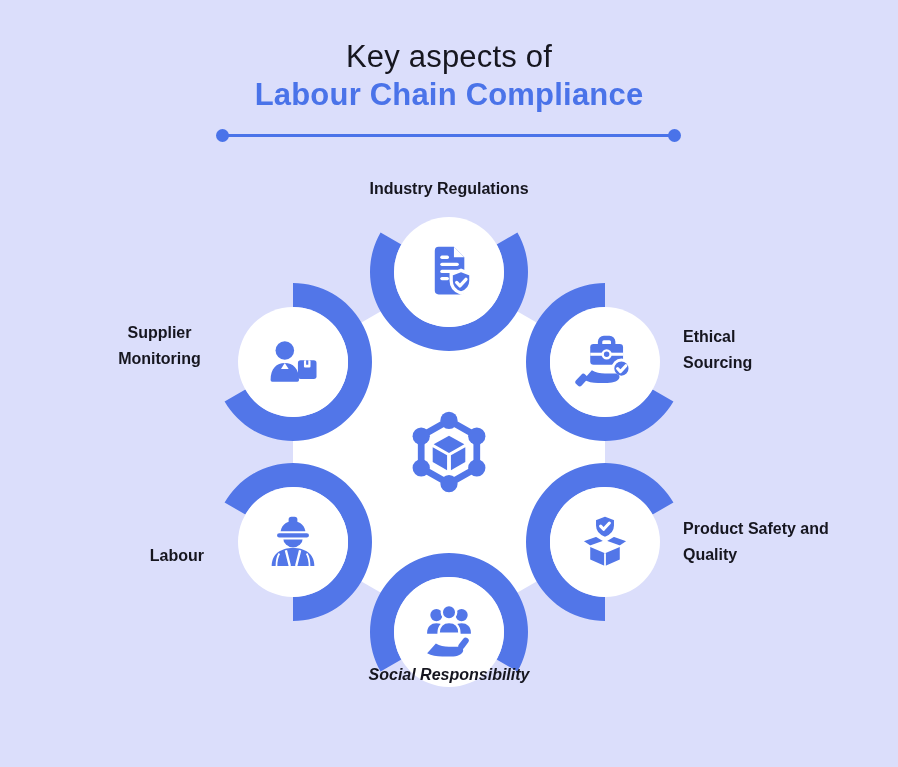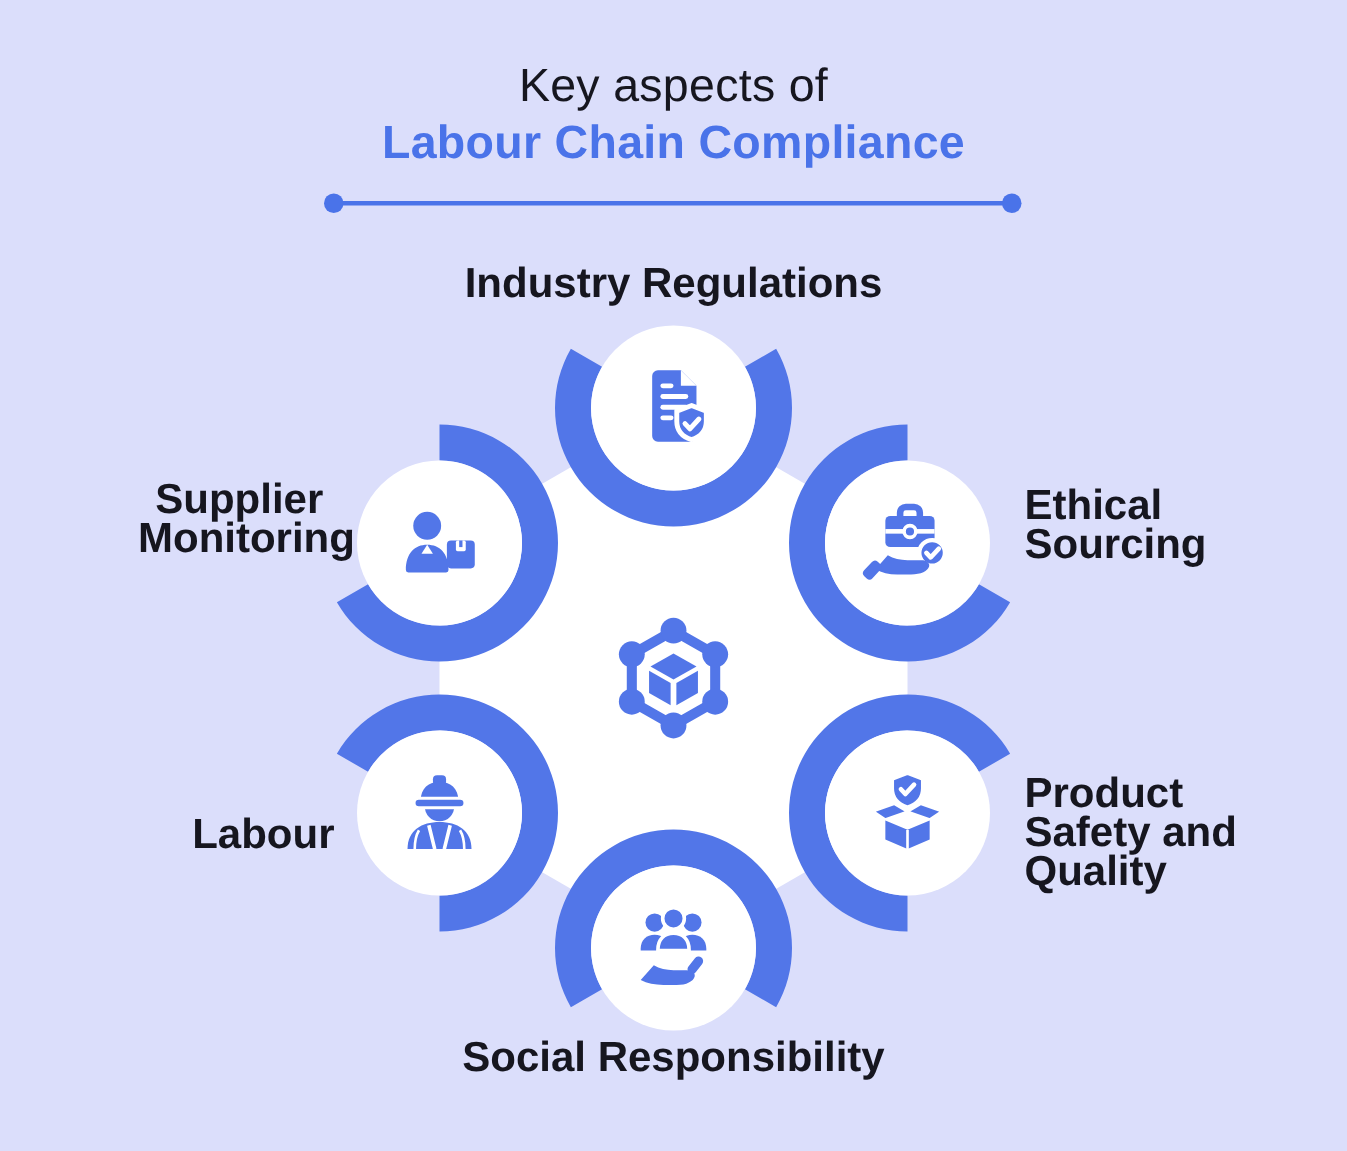--- a/index.html
+++ b/index.html
@@ -39,27 +39,27 @@
   .hub-box svg{width:100%;height:100%;display:block;}
 
   .icon-top{left:414px;top:237px;}
   .icon-upper-right{left:570px;top:327px;}
   .icon-lower-right{left:570px;top:507px;}
   .icon-bottom{left:414px;top:597px;}
   .icon-lower-left{left:258px;top:507px;}
   .icon-upper-left{left:258px;top:327px;}
 
   
-  .node-label{position:absolute;font-size:28px;font-weight:700;line-height:26px;color:var(--ink);}
+  .node-label{position:absolute;font-size:16px;font-weight:700;line-height:26px;color:var(--ink);}
   .lbl-industry{left:0;top:176px;width:898px;text-align:center;white-space:nowrap;}
   .lbl-supplier{right:671px;top:320px;width:135px;text-align:center;}
   .lbl-ethical{left:683px;top:324px;width:110px;text-align:left;}
   .lbl-product{left:683px;top:516px;width:172px;text-align:left;}
-  .lbl-labour{right:675px;top:543px;text-align:center;white-space:nowrap;}
-  .lbl-social{left:0;top:692px;width:898px;text-align:center;white-space:nowrap;}
+  .lbl-labour{right:694px;top:543px;text-align:center;white-space:nowrap;}
+  .lbl-social{left:0;top:662px;width:898px;text-align:center;white-space:nowrap;font-style:italic;}
 </style>
 </head>
 <body>
 
 <div class="canvas">
 
   <div class="title-block">
     <div class="title-line1">Key aspects of</div>
     <div class="title-line2">Labour Chain Compliance</div>
   </div>

